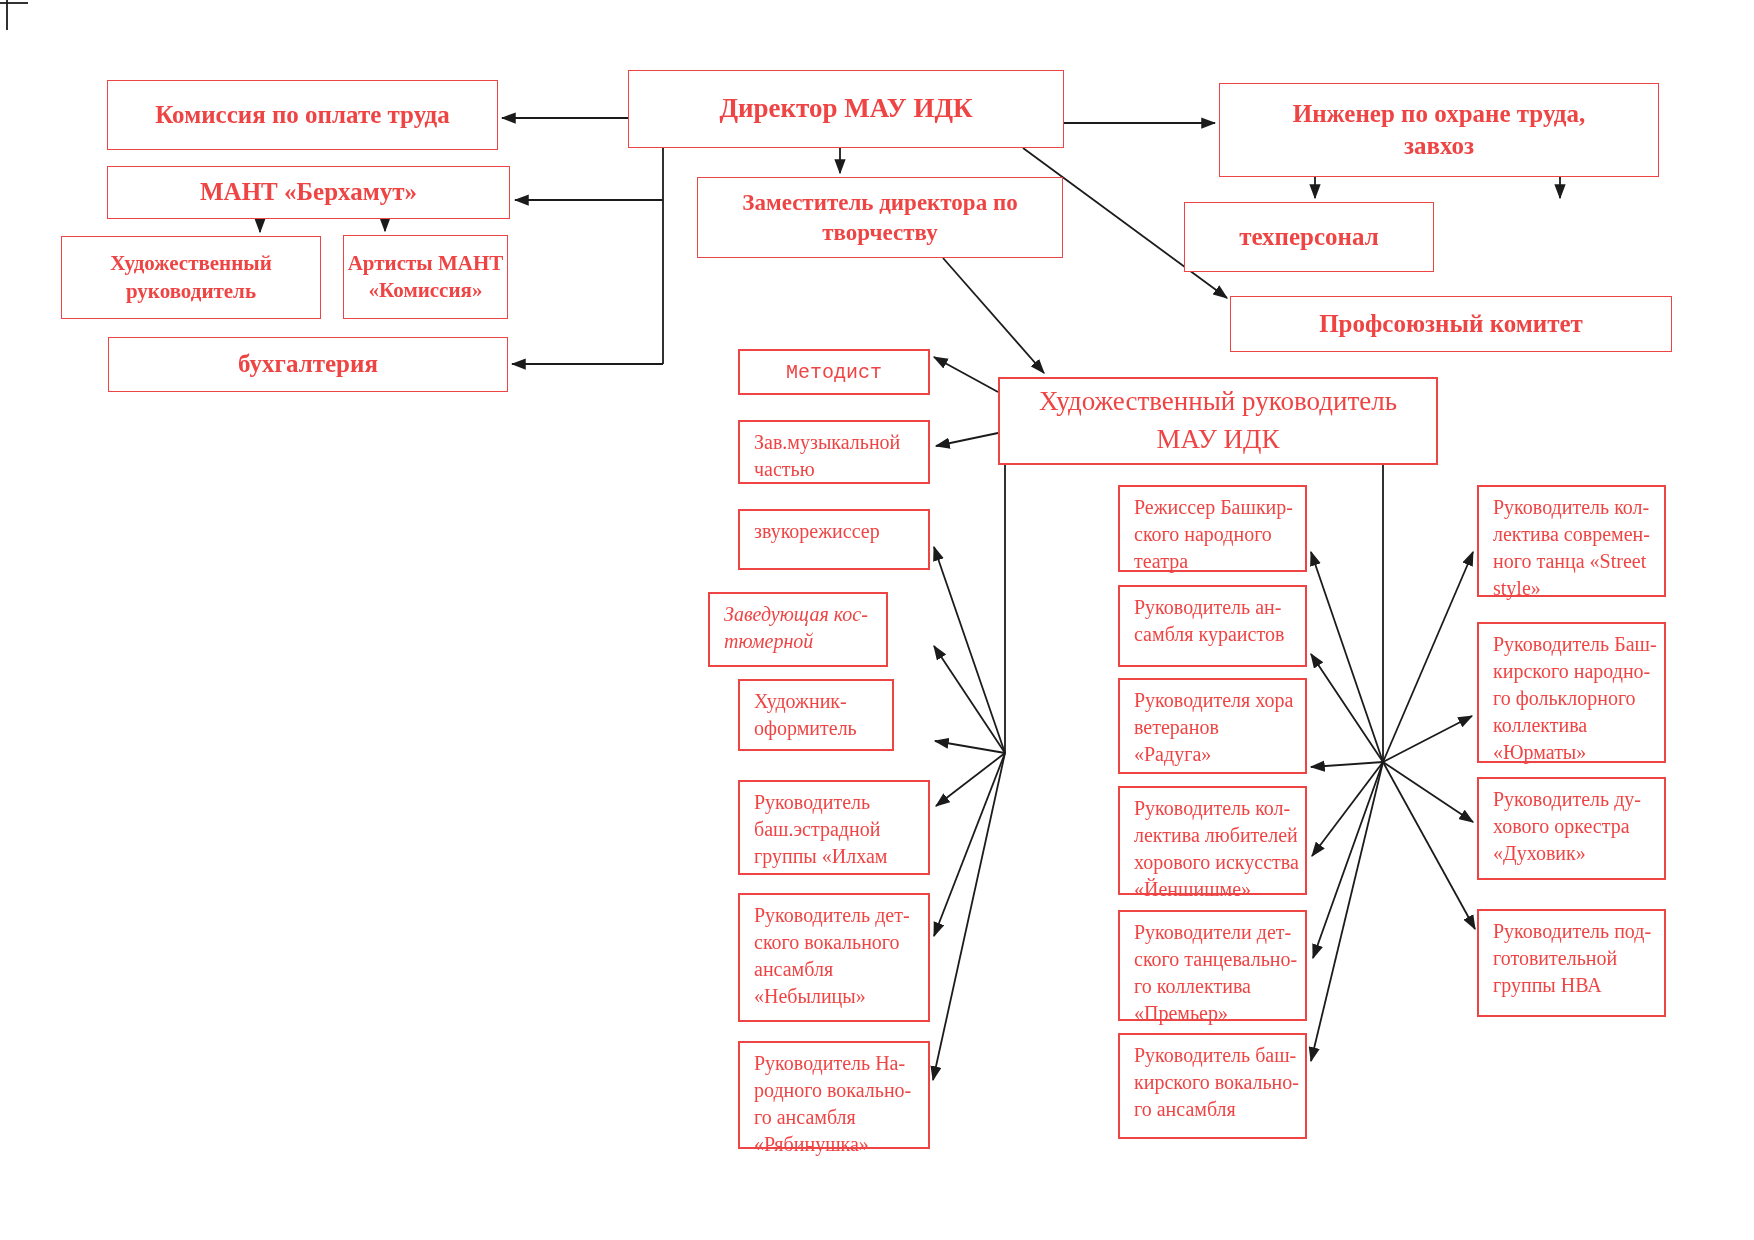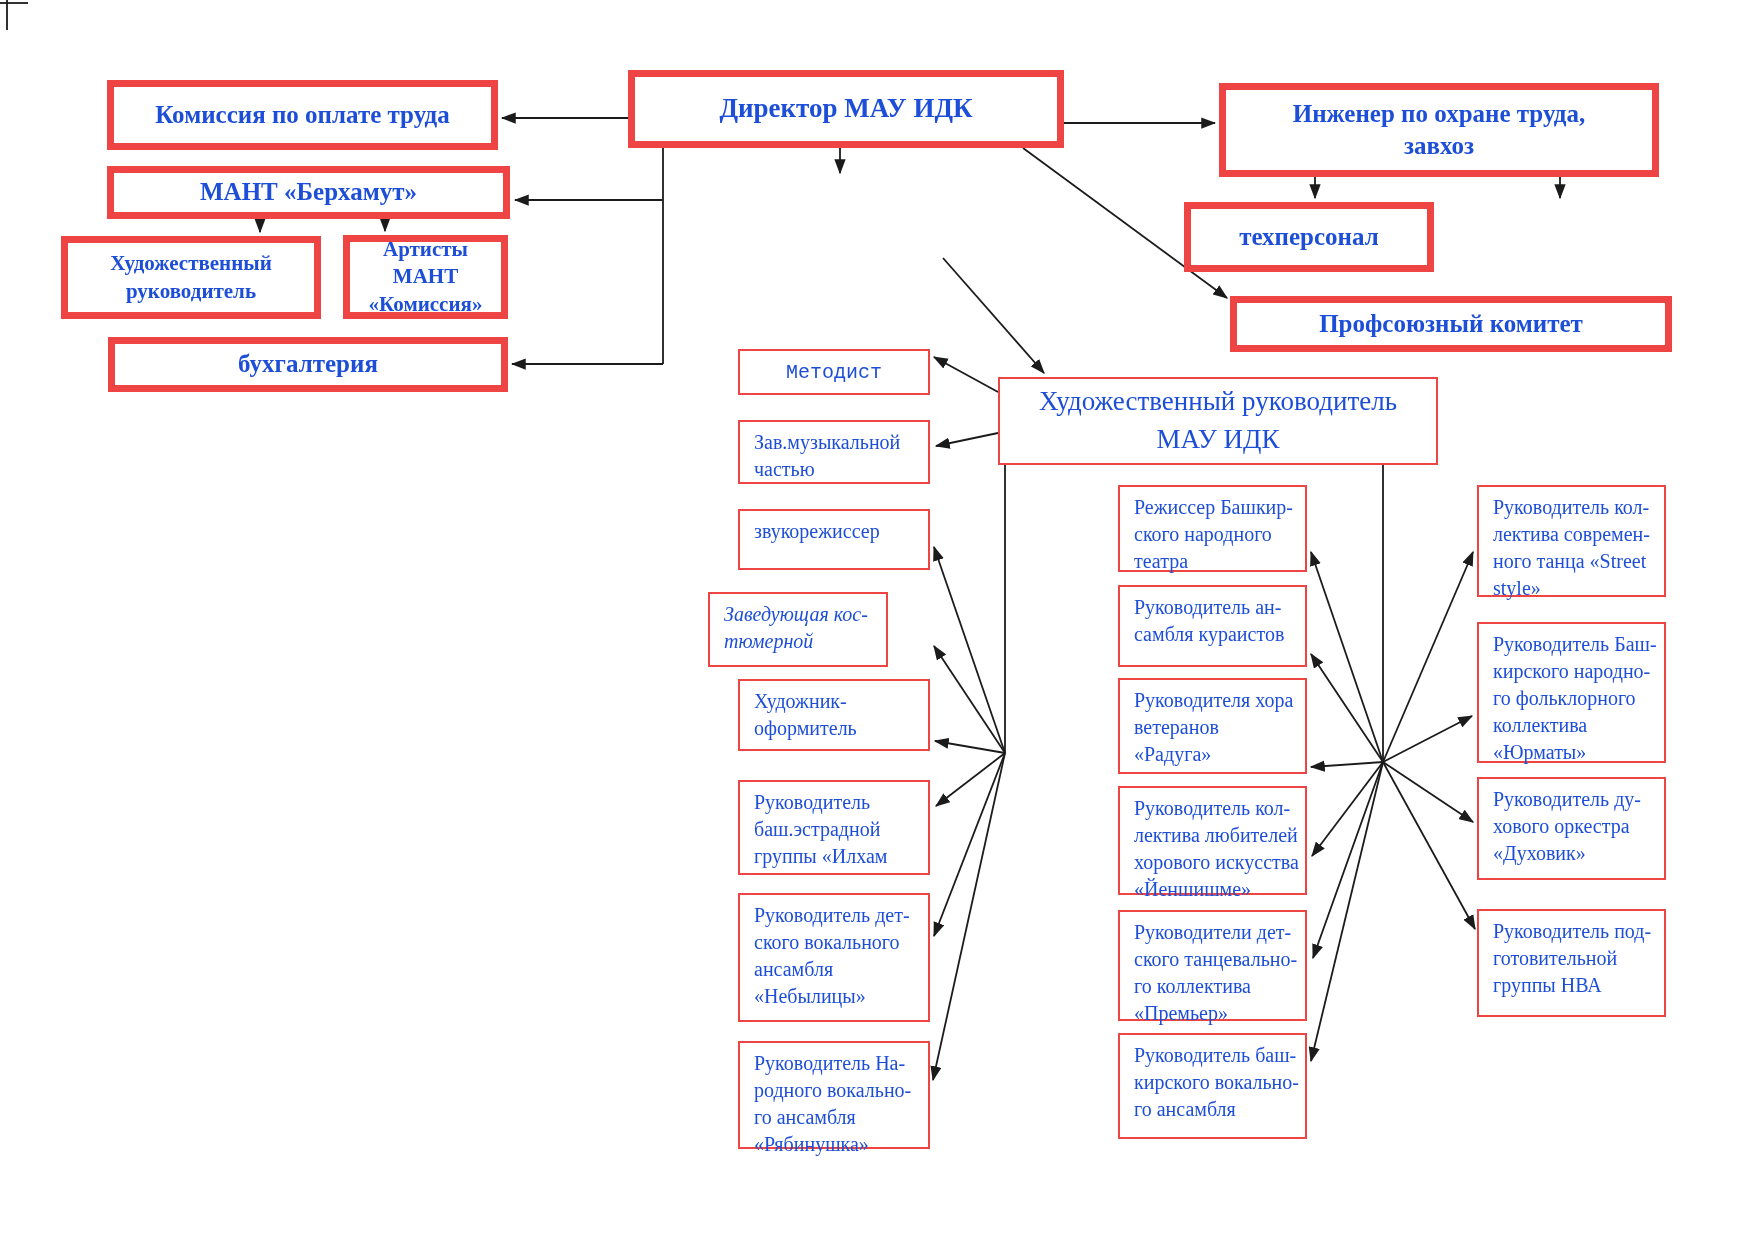--- a/index.html
+++ b/index.html
@@ -1,21 +1,21 @@
 <!DOCTYPE html>
 <html><head>
 <meta charset="utf-8">
 <style>
   html,body{margin:0;padding:0;background:#ffffff;}
   #canvas{position:relative;width:1754px;height:1240px;background:#ffffff;overflow:hidden;
           font-family:"Liberation Serif","DejaVu Serif",serif;}
   #edges{position:absolute;left:0;top:0;width:1754px;height:1240px;}
   #edges line{stroke:#1b1b1b;stroke-width:1.8;}
-  .box{position:absolute;box-sizing:border-box;background:#ffffff;border:7px solid #ef4444;
-       color:#1d4ed8;white-space:pre-line;}
+  .box{position:absolute;box-sizing:border-box;background:#ffffff;border:1px solid #ef4444;
+       color:#ef4444;white-space:pre-line;}
   .big{display:flex;align-items:center;justify-content:center;text-align:center;
        font-weight:bold;line-height:1.3;}
   .plainbig{display:flex;align-items:center;justify-content:center;text-align:center;
        font-weight:normal;line-height:1.4;border-width:2px;}
   .small{border-width:2px;padding:7px 6px 0 14px;line-height:27px;font-weight:normal;}
   .small.middle{display:flex;align-items:center;justify-content:center;text-align:center;padding:0;font-family:Liberation Mono, monospace;}
   .lbl{display:block;}
 </style>
 </head>
 <body>
@@ -63,33 +63,35 @@
       <line x1="1383" y1="762" x2="1475" y2="929" marker-end="url(#ah)"></line>
     </svg>
 <div class="box big" style="left: 628px; top: 70px; width: 436px; height: 78px; font-size: 27px;"><span class="lbl">Директор МАУ ИДК</span></div>
     <div class="box big" style="left: 107px; top: 80px; width: 391px; height: 70px; font-size: 25px;"><span class="lbl">Комиссия по оплате труда</span></div>
     <div class="box big" style="left: 107px; top: 166px; width: 403px; height: 53px; font-size: 25px;"><span class="lbl">МАНТ «Берхамут»</span></div>
     <div class="box big" style="left: 61px; top: 236px; width: 260px; height: 83px; font-size: 21px;"><span class="lbl">Художественный
 руководитель</span></div>
     <div class="box big" style="left: 343px; top: 235px; width: 165px; height: 84px; font-size: 21px;"><span class="lbl">Артисты МАНТ
 «Комиссия»</span></div>
     <div class="box big" style="left: 108px; top: 337px; width: 400px; height: 55px; font-size: 25px;"><span class="lbl">бухгалтерия</span></div>
+    <div class="box big" style="left: 697px; top: 177px; width: 366px; height: 81px; font-size: 23px;"><span class="lbl">Заместитель директора по
+творчеству</span></div>
     <div class="box big" style="left: 1219px; top: 83px; width: 440px; height: 94px; font-size: 25px;"><span class="lbl">Инженер по охране труда,
 завхоз</span></div>
     <div class="box big" style="left: 1184px; top: 202px; width: 250px; height: 70px; font-size: 25px;"><span class="lbl">техперсонал</span></div>
     <div class="box big" style="left: 1230px; top: 296px; width: 442px; height: 56px; font-size: 25px;"><span class="lbl">Профсоюзный комитет</span></div>
     <div class="box plainbig" style="left: 998px; top: 377px; width: 440px; height: 88px; font-size: 27px;"><span class="lbl">Художественный руководитель
 МАУ ИДК</span></div>
     <div class="box small middle" style="left: 738px; top: 349px; width: 192px; height: 46px; font-size: 20px;"><span class="lbl">Методист</span></div>
     <div class="box small" style="left: 738px; top: 420px; width: 192px; height: 64px; font-size: 20px;"><span class="lbl">Зав.музыкальной
 частью</span></div>
     <div class="box small" style="left: 738px; top: 509px; width: 192px; height: 61px; font-size: 20px;"><span class="lbl">звукорежиссер</span></div>
     <div class="box small" style="left: 708px; top: 592px; width: 180px; height: 75px; font-size: 20px; font-style: italic;"><span class="lbl">Заведующая кос-
 тюмерной</span></div>
-    <div class="box small" style="left: 738px; top: 679px; width: 192px; height: 72px; font-size: 20px;"><span class="lbl">Художник-
+    <div class="box small" style="left: 738px; top: 679px; width: 156px; height: 72px; font-size: 20px;"><span class="lbl">Художник-
 оформитель</span></div>
     <div class="box small" style="left: 738px; top: 780px; width: 192px; height: 95px; font-size: 20px;"><span class="lbl">Руководитель
 баш.эстрадной
 группы «Илхам</span></div>
     <div class="box small" style="left: 738px; top: 893px; width: 192px; height: 129px; font-size: 20px;"><span class="lbl">Руководитель дет-
 ского вокального
 ансамбля
 «Небылицы»</span></div>
     <div class="box small" style="left: 738px; top: 1041px; width: 192px; height: 108px; font-size: 20px;"><span class="lbl">Руководитель На-
 родного вокально-

